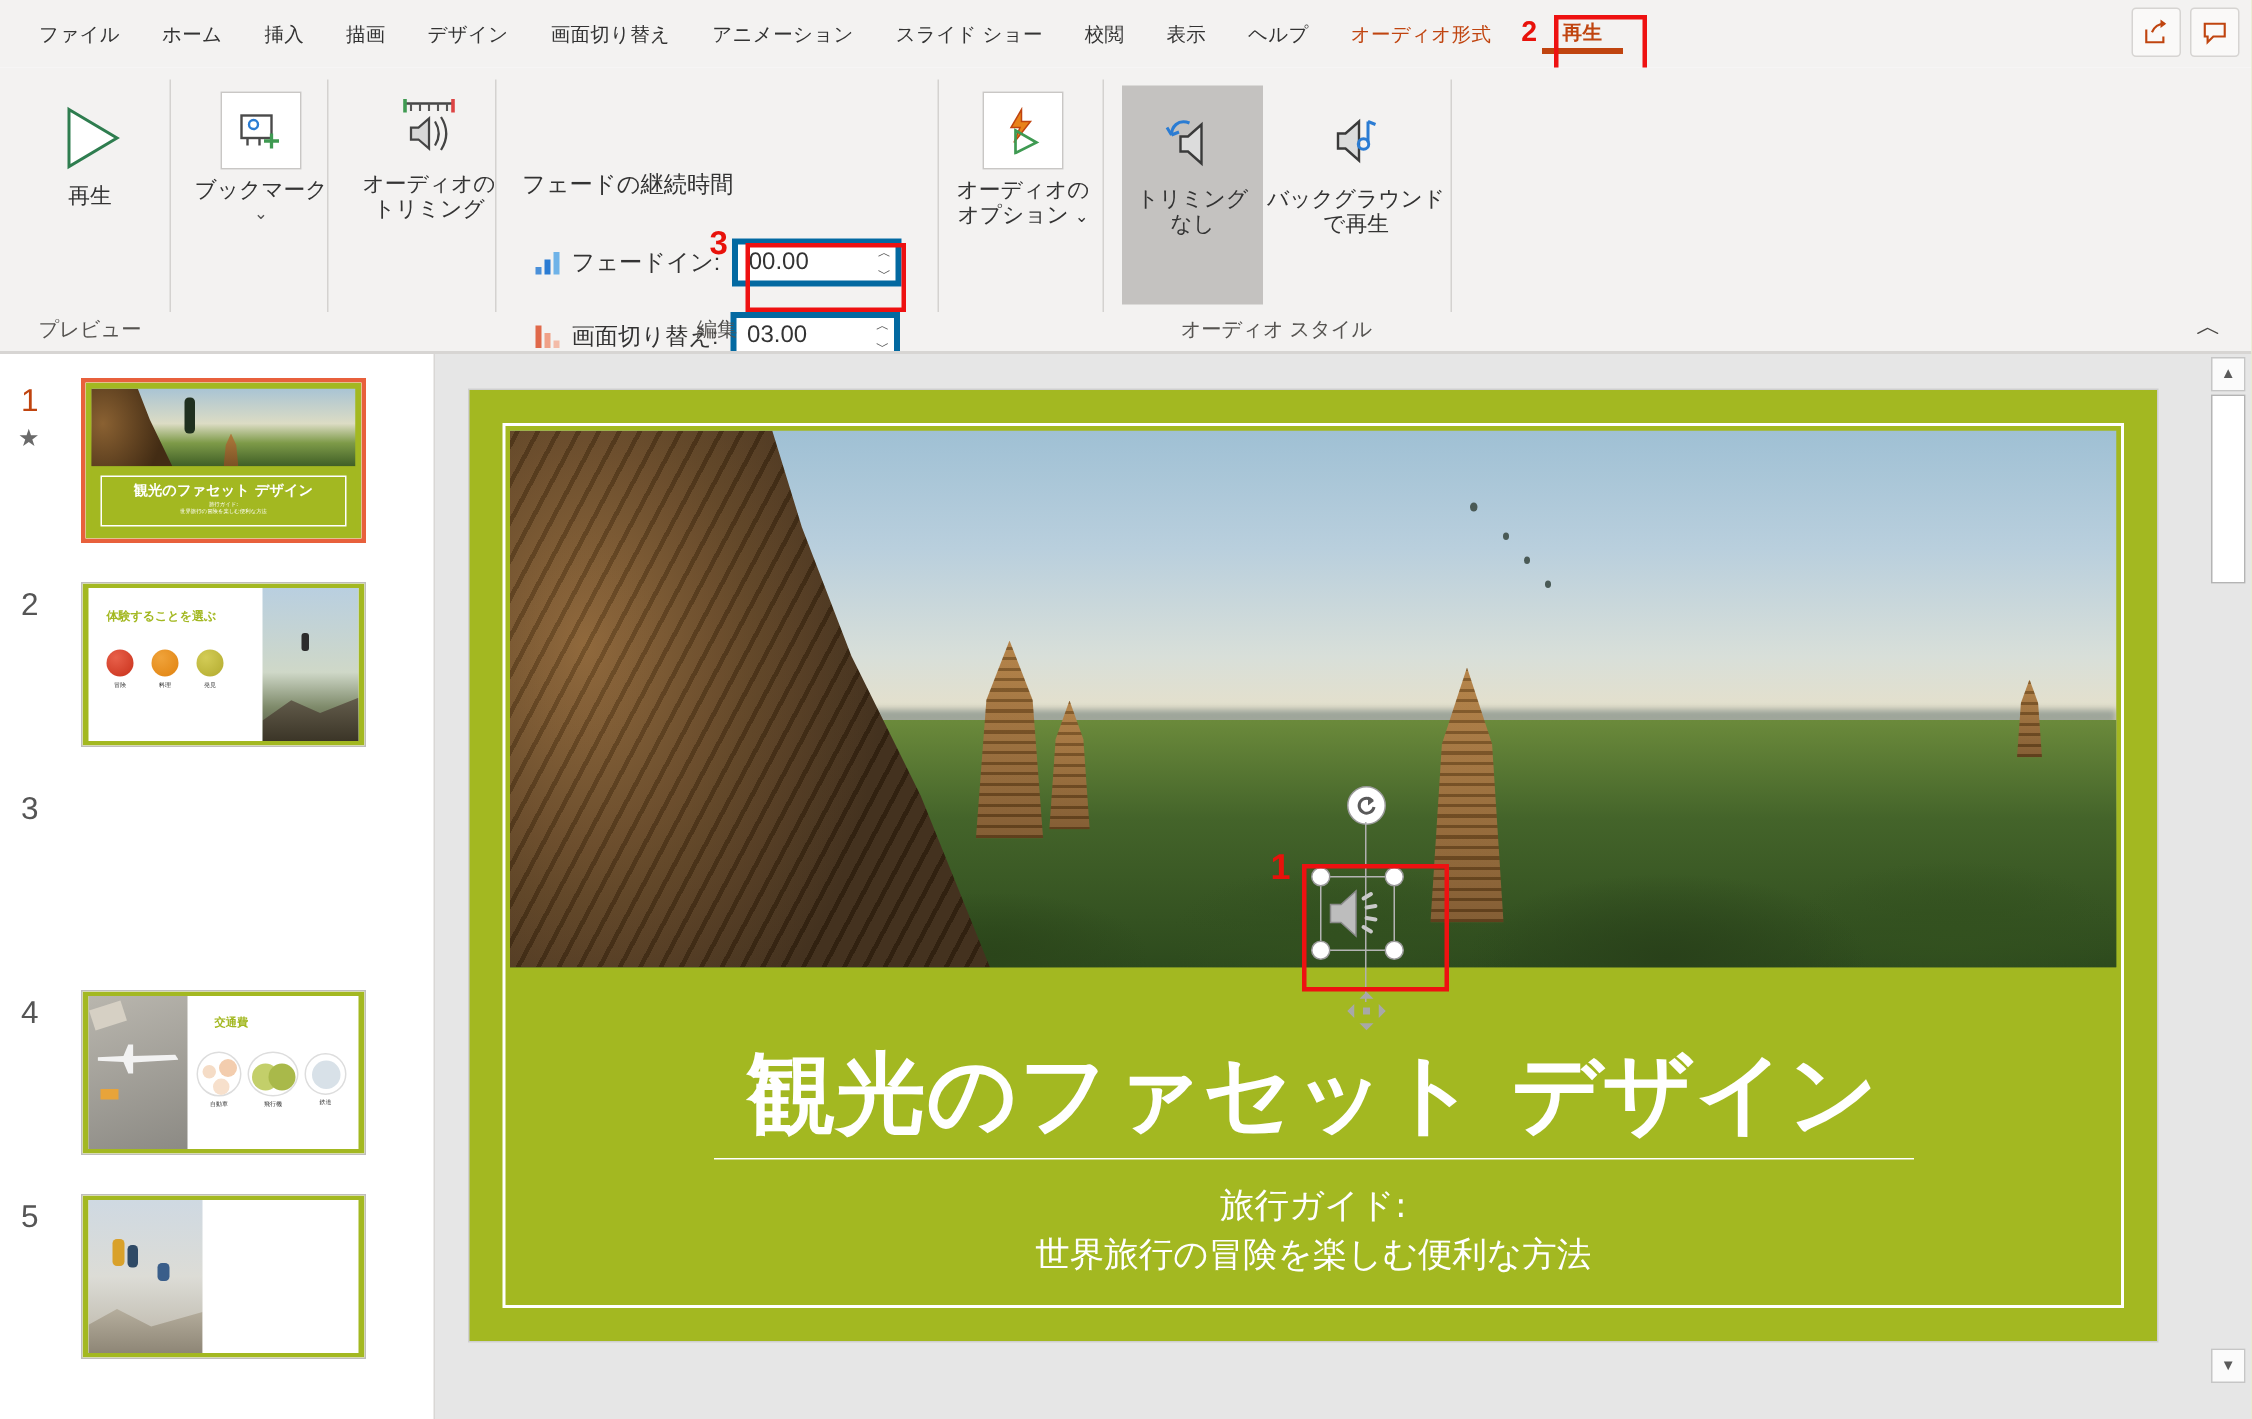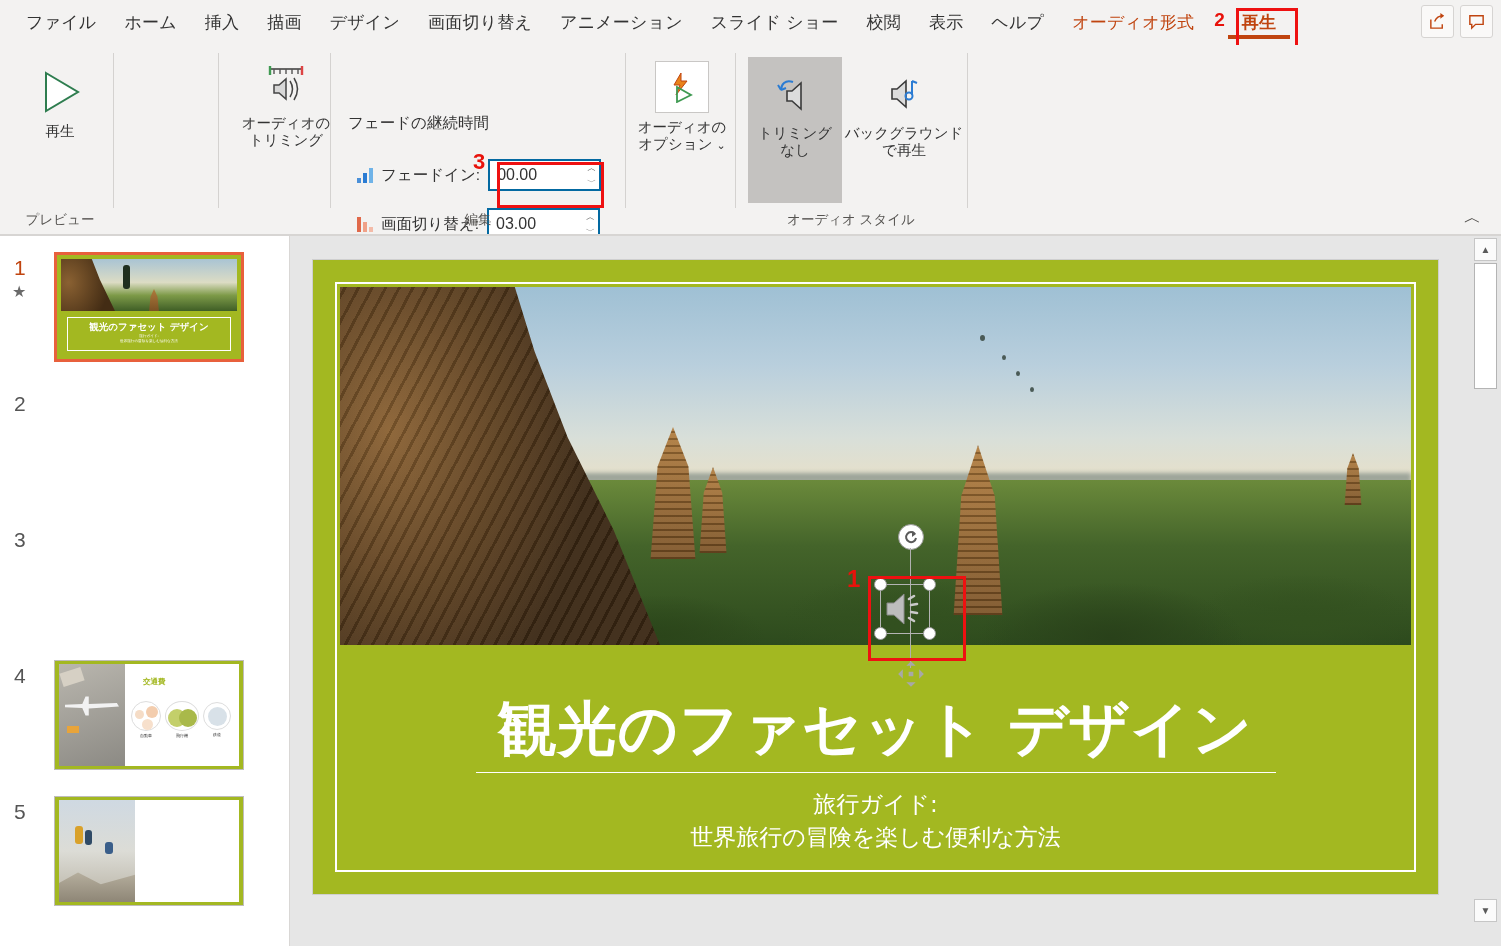--- a/index.html
+++ b/index.html
@@ -11,21 +11,21 @@
   }
   #app { position: relative; width: 1501px; height: 946px; }
 
   
   .ribbon-tabbar {
     position: absolute; left: 0; top: 0; width: 1501px; height: 45px;
     background: #f3f2f1;
     display: flex; align-items: center;
   }
   .tab {
-    font-size: 17px; color: #333333; padding: 4px 14px;
+    font-size: 13px; color: #333333; padding: 4px 14px;
     white-space: nowrap; cursor: default; letter-spacing: .2px;
   }
   .tab.first { margin-left: 12px; }
   .tab.contextual { color: #c0440f; }
   .tab.active-red {
     color: #c0440f; font-weight: 600;
     border-bottom: 4px solid #c0440f;
     padding-bottom: 1px;
   }
   .tab-callout-wrap { position: relative; display: flex; align-items: center; }
@@ -67,21 +67,21 @@
     display: flex; align-items: center; justify-content: center;
   }
   .sel-box {
     background: #c4c2c0;
   }
 
   .fade-title { position: absolute; left: 348px; top: 68px; font-size: 15.5px; color: #333; }
   .fade-row { position: absolute; display: flex; align-items: center; }
   .fade-lbl { font-size: 15.5px; color: #333; margin-left: 6px; white-space: nowrap; }
   .spin {
-    width: 113px; height: 32px; border: 2px solid #0369a1; background: #fff;
+    width: 113px; height: 32px; border: 4px solid #0369a1; background: #fff;
     display: flex; align-items: center; position: relative;
   }
   .spin .val { font-size: 16px; color: #333; padding-left: 7px; }
   .spin .arrows {
     position: absolute; right: 3px; top: 0; height: 100%;
     display: flex; flex-direction: column; justify-content: center; gap: 5px;
     color: #555; font-size: 9px; line-height: 1;
   }
   .red-box { position: absolute; border: 3px solid #ee1111; pointer-events: none; }
   .callout-abs {
@@ -289,20 +289,32 @@
     <div class="ribbon-sep" style="left:967px;"></div>
 
     <div class="big-btn" style="left:28px; top:22px; width:64px;">
       <svg width="52" height="50" viewBox="0 0 52 50">
         <path d="M12 6 L44 25 L12 44 Z" fill="#ffffff" stroke="#2e7d4f" stroke-width="2"></path>
       </svg>
       <div class="lbl">再生</div>
     </div>
     <div class="grp-label" style="left:10px; width:100px;margin-top:44px;">プレビュー</div>
 
+    <div class="big-btn" style="left:129px; top:16px; width:90px;">
+      <div class="icon-frame">
+        <svg width="34" height="32" viewBox="0 0 34 32">
+          <rect x="4" y="6" width="20" height="15" fill="none" stroke="#4a4a4a" stroke-width="1.6"></rect>
+          <circle cx="12" cy="12" r="3" fill="none" stroke="#2b7cd3" stroke-width="1.6"></circle>
+          <path d="M8 21 v5 M16 21 v5" stroke="#4a4a4a" stroke-width="1.6"></path>
+          <path d="M24 18 v10 M19 23 h10" stroke="#3f9a52" stroke-width="2.2"></path>
+        </svg>
+      </div>
+      <div class="lbl">ブックマーク</div>
+      <div class="lbl" style="font-size:11px;margin-top:1px;color:#555;">⌄</div>
+    </div>
 
     <div class="big-btn" style="left:241px; top:18px; width:90px;">
       <svg width="48" height="46" viewBox="0 0 48 46">
         <path d="M8 6 h32" stroke="#444" stroke-width="1.6"></path>
         <path d="M12 6 v5 M18 6 v5 M24 6 v5 M30 6 v5 M36 6 v5" stroke="#555" stroke-width="1.4"></path>
         <path d="M8 3 v9" stroke="#3f9a52" stroke-width="2.4"></path>
         <path d="M40 3 v9" stroke="#d44" stroke-width="2.4"></path>
         <path d="M12 22 h5 l7 -6 v20 l-7 -6 h-5 z" fill="#d7d7d7" stroke="#444" stroke-width="1.5"></path>
         <path d="M28 18 q5 8 0 16" fill="none" stroke="#444" stroke-width="1.5"></path>
         <path d="M32 15 q7 11 0 22" fill="none" stroke="#444" stroke-width="1.5"></path>
@@ -409,20 +421,45 @@
             <div style="position:absolute;left:0;right:0;top:10px;text-align:center;color:#fff;font-size:9.5px;font-weight:bold;font-family:'DejaVu Sans',sans-serif;">観光のファセット デザイン</div>
             <div style="position:absolute;left:0;right:0;top:23px;text-align:center;color:#fff;font-size:3.6px;font-family:'DejaVu Sans',sans-serif;">旅行ガイド:</div>
             <div style="position:absolute;left:0;right:0;top:28px;text-align:center;color:#fff;font-size:3.6px;font-family:'DejaVu Sans',sans-serif;">世界旅行の冒険を楽しむ便利な方法</div>
           </div>
         </div>
       </div>
     </div>
 
     <div class="thumb-row" style="top:152px;">
       <div class="thumb-num">2</div>
+      <div class="thumb-card">
+        <div class="mini">
+          <div class="mini-greenborder"></div>
+          <div class="mini-white-in"></div>
+          <div style="position:absolute;right:4px;top:3px;width:64px;bottom:3px;background:linear-gradient(180deg,#b9cfe0 0%,#cfd8c8 55%,#7e8a6a 78%,#4a4f3c 100%);">
+            <div style="position:absolute;left:26px;top:30px;width:5px;height:12px;background:#2c2c2c;border-radius:2px;"></div>
+            <div style="position:absolute;left:0;bottom:0;width:100%;height:34px;background:linear-gradient(#6b6453,#3b3527);clip-path:polygon(0 60%,30% 20%,60% 45%,100% 15%,100% 100%,0 100%);"></div>
+          </div>
+          <div style="position:absolute;left:16px;top:16px;color:#a3b821;font-size:8px;font-weight:bold;font-family:'DejaVu Sans',sans-serif;">体験することを選ぶ</div>
+          <div style="position:absolute;left:16px;top:44px;display:flex;gap:12px;">
+            <div style="text-align:center;">
+              <div style="width:18px;height:18px;border-radius:50%;background:radial-gradient(circle at 35% 30%,#e8604a,#c8301a);"></div>
+              <div style="font-size:4px;color:#333;margin-top:3px;font-family:'DejaVu Sans',sans-serif;">冒険</div>
+            </div>
+            <div style="text-align:center;">
+              <div style="width:18px;height:18px;border-radius:50%;background:radial-gradient(circle at 35% 30%,#f0a33a,#e0820f);"></div>
+              <div style="font-size:4px;color:#333;margin-top:3px;font-family:'DejaVu Sans',sans-serif;">料理</div>
+            </div>
+            <div style="text-align:center;">
+              <div style="width:18px;height:18px;border-radius:50%;background:radial-gradient(circle at 35% 30%,#d3cc56,#b2aa2e);"></div>
+              <div style="font-size:4px;color:#333;margin-top:3px;font-family:'DejaVu Sans',sans-serif;">発見</div>
+            </div>
+          </div>
+        </div>
+      </div>
     </div>
 
     <div class="thumb-row" style="top:288px;">
       <div class="thumb-num">3</div>
     </div>
 
     <div class="thumb-row" style="top:424px;">
       <div class="thumb-num">4</div>
       <div class="thumb-card">
         <div class="mini">

